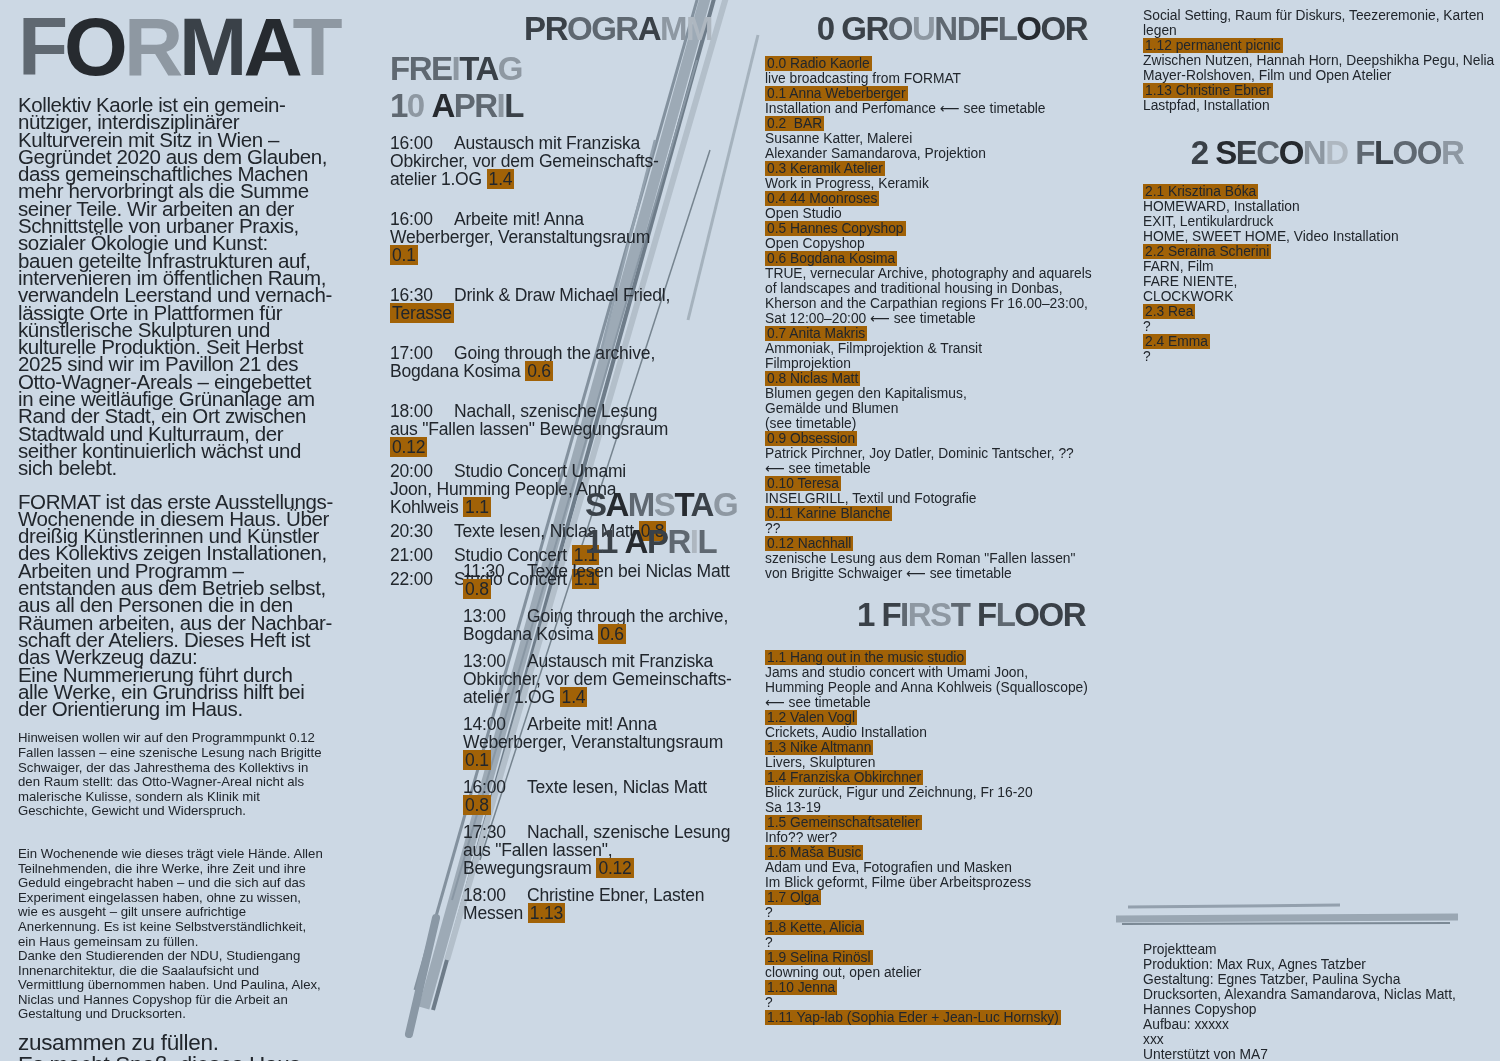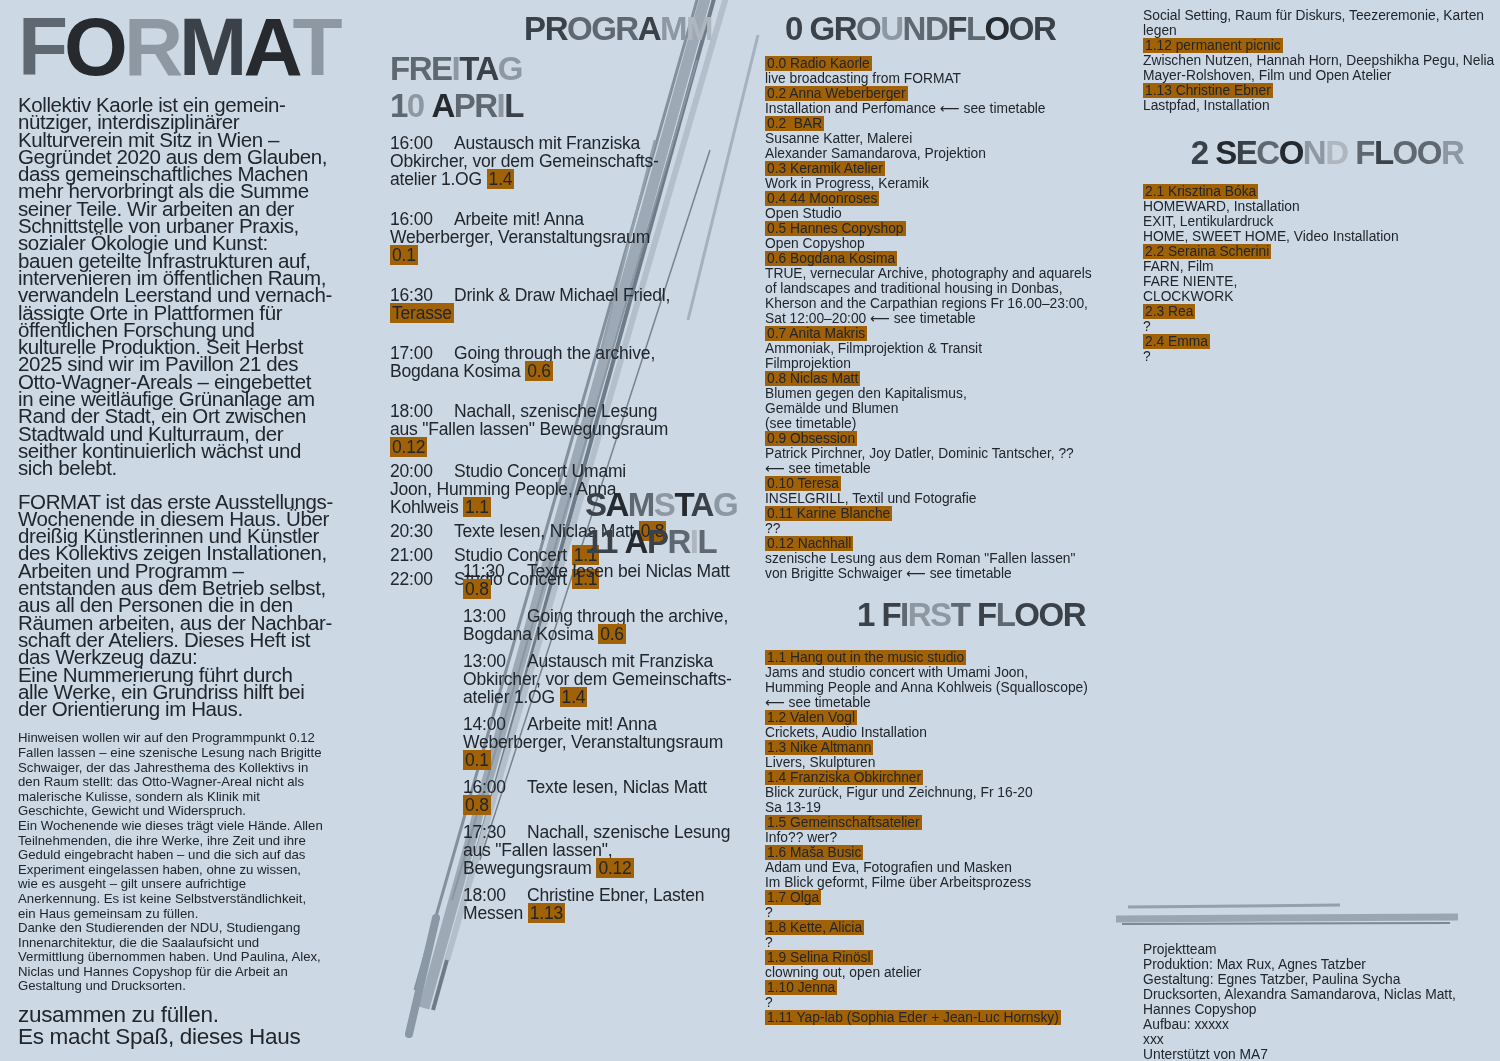--- a/index.html
+++ b/index.html
@@ -9,33 +9,33 @@
   svg.deco{position:absolute;left:0;top:0;z-index:1}
   .hl{background:#a16207;padding:0 2px}
   .t-k{color:#262a2f}.t-d{color:#3a4148}.t-m{color:#5f6871}.t-l{color:#8e98a2}.t-s{color:#aeb7c0}
   h1,h2{margin:0}
   .head{font-weight:700;font-size:33px;letter-spacing:-1.5px;line-height:37px;color:#3a4148}
   #format-title{font-size:82px;font-weight:700;letter-spacing:-4px;line-height:66px;margin:0 0 16px 0}
   .bigtext .ln{white-space:pre;font-size:20.5px;line-height:17.3px;letter-spacing:-0.4px}
   .smalltext .ln{white-space:pre;font-size:13.2px;line-height:14.6px}
   .closing .ln{white-space:pre;font-size:22.5px;line-height:22px;letter-spacing:-0.3px;font-weight:400}
   .list .ln{white-space:pre;font-size:13.8px;line-height:15px}
-  .mt16{margin-top:16px}.mt14{margin-top:14px}.mt12{margin-top:0}.mt10{margin-top:10px}
+  .mt16{margin-top:16px}.mt14{margin-top:14px}.mt12{margin-top:28px}.mt10{margin-top:10px}
   .event{font-size:17.5px;line-height:18px;letter-spacing:-0.2px}
   .event .time{display:inline-block;min-width:64px}
   .fr-events .event{margin-bottom:22px}
   .fr-events .event:nth-child(n+5){margin-bottom:6px}
   .sa-events .event{margin-bottom:9px}
   #col-intro{left:18px;top:14px;width:332px}
   #program-heading{left:450px;top:10px;width:262px;text-align:right}
   #freitag{left:390px;top:50px;width:282px}
   #freitag .events{margin-top:10px}
   #samstag-heading{left:585px;top:486px;width:210px}
   #samstag-events{left:463px;top:562px;width:274px;text-align:left}
-  #groundfloor-heading{left:785px;top:10px;width:302px;text-align:left}
+  #groundfloor-heading{left:785px;top:10px;width:302px;text-align:right}
   #groundfloor-list{left:765px;top:56px;width:355px}
   #firstfloor-heading{left:783px;top:596px;width:302px;text-align:right}
   #firstfloor-list{left:765px;top:650px;width:355px}
   #cont-list{left:1143px;top:8px;width:350px}
   #secondfloor-heading{left:1176px;top:134px;width:302px;text-align:center}
   #secondfloor-list{left:1143px;top:184px;width:345px}
   #credits{left:1143px;top:942px;width:345px}
 </style>
 </head>
 <body>
@@ -70,21 +70,21 @@
         <div class="ln">Gegründet 2020 aus dem Glauben,</div>
         <div class="ln">dass gemeinschaftliches Machen</div>
         <div class="ln">mehr hervorbringt als die Summe</div>
         <div class="ln">seiner Teile. Wir arbeiten an der</div>
         <div class="ln">Schnittstelle von urbaner Praxis,</div>
         <div class="ln">sozialer Ökologie und Kunst:</div>
         <div class="ln">bauen geteilte Infrastrukturen auf,</div>
         <div class="ln">intervenieren im öffentlichen Raum,</div>
         <div class="ln">verwandeln Leerstand und vernach-</div>
         <div class="ln">lässigte Orte in Plattformen für</div>
-        <div class="ln">öffentlichen Forschung und</div>
+        <div class="ln">künstlerische Skulpturen und</div>
         <div class="ln">kulturelle Produktion. Seit Herbst</div>
         <div class="ln">2025 sind wir im Pavillon 21 des</div>
         <div class="ln">Otto-Wagner-Areals – eingebettet</div>
         <div class="ln">in eine weitläufige Grünanlage am</div>
         <div class="ln">Rand der Stadt, ein Ort zwischen</div>
         <div class="ln">Stadtwald und Kulturraum, der</div>
         <div class="ln">seither kontinuierlich wächst und</div>
         <div class="ln">sich belebt.</div>
       </div>
     <div class="bigtext mt16">
@@ -162,21 +162,21 @@
       <div class="event"><span class="time">18:00</span>Christine Ebner, Lasten Messen <span class="hl">1.13</span></div>
     </div>
 
   <h2 class="layer head" id="groundfloor-heading"><span class="t-d">0</span>&nbsp;<span class="t-d">G</span><span class="t-d">R</span><span class="t-m">O</span><span class="t-l">U</span><span class="t-m">N</span><span class="t-m">D</span><span class="t-d">F</span><span class="t-m">L</span><span class="t-k">O</span><span class="t-d">O</span><span class="t-d">R</span></h2>
   <div class="layer list" id="groundfloor-list">
       <div class="entry">
         <div class="ln"><span class="hl">0.0 Radio Kaorle</span></div>
         <div class="ln">live broadcasting from FORMAT</div>
       </div>
       <div class="entry">
-        <div class="ln"><span class="hl">0.2 Anna Weberberger</span></div>
+        <div class="ln"><span class="hl">0.1 Anna Weberberger</span></div>
         <div class="ln">Installation and Perfomance ⟵ see timetable</div>
       </div>
       <div class="entry">
         <div class="ln"><span class="hl">0.2  BAR</span></div>
         <div class="ln">Susanne Katter, Malerei</div>
         <div class="ln">Alexander Samandarova, Projektion</div>
       </div>
       <div class="entry">
         <div class="ln"><span class="hl">0.3 Keramik Atelier</span></div>
         <div class="ln">Work in Progress, Keramik</div>

